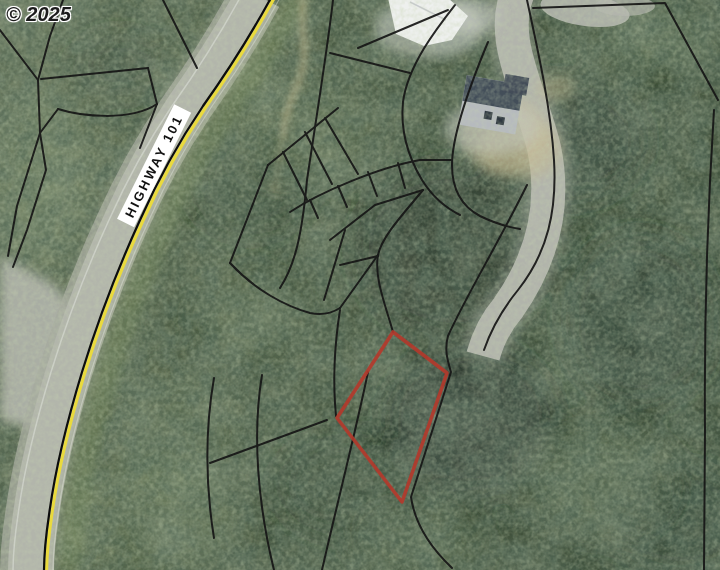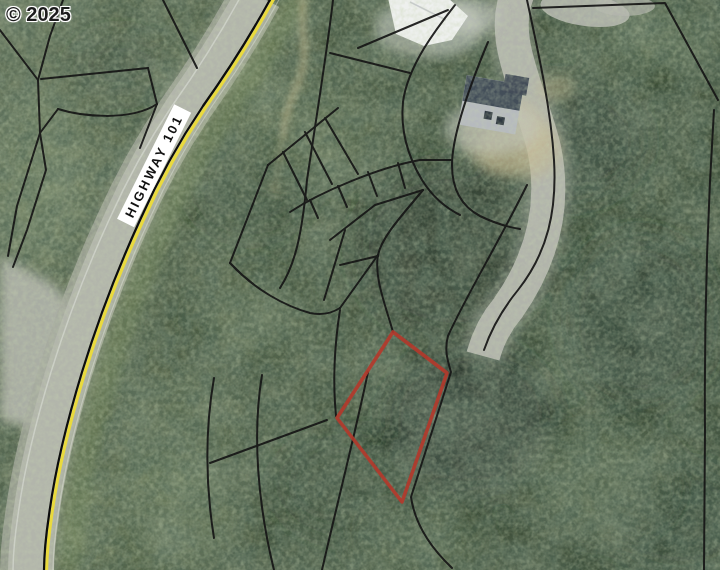--- a/index.html
+++ b/index.html
@@ -5,21 +5,21 @@
   html,body{margin:0;padding:0;background:#000;}
   #stage{position:relative;width:720px;height:570px;overflow:hidden;
          font-family:"Liberation Sans", sans-serif;}
   #stage svg{position:absolute;left:0;top:0;}
   .overlay-label{position:absolute;white-space:nowrap;}
   #hwy-label{left:154px;top:166px;
     transform:translate(-50%,-50%) rotate(-63.5deg);
     background:#ffffff;color:#111;font-weight:bold;font-size:13px;
     letter-spacing:2.5px;padding:2px 7px;line-height:15px;}
   #copyright{left:6px;top:3px;color:#1c1c1c;font-weight:bold;font-size:20px;
-    text-shadow:-1px -1px 0 #fff,1px -1px 0 #fff,-1px 1px 0 #fff,1px 1px 0 #fff,0 0 3px #fff;}
+    text-shadow:-1px -1px 0 #fff,1px -1px 0 #fff,-1px 1px 0 #fff,1px 1px 0 #fff,0 0 3px #fff;font-style:italic;}
 </style>
 </head>
 <body>
 
 <div id="stage">
 <svg width="720" height="570" viewBox="0 0 720 570">
   <defs>
     <linearGradient id="baseGrad" x1="0" y1="0" x2="1" y2="0.35">
       <stop offset="0" stop-color="#5d6b4e"></stop>
       <stop offset="0.35" stop-color="#46553b"></stop>

